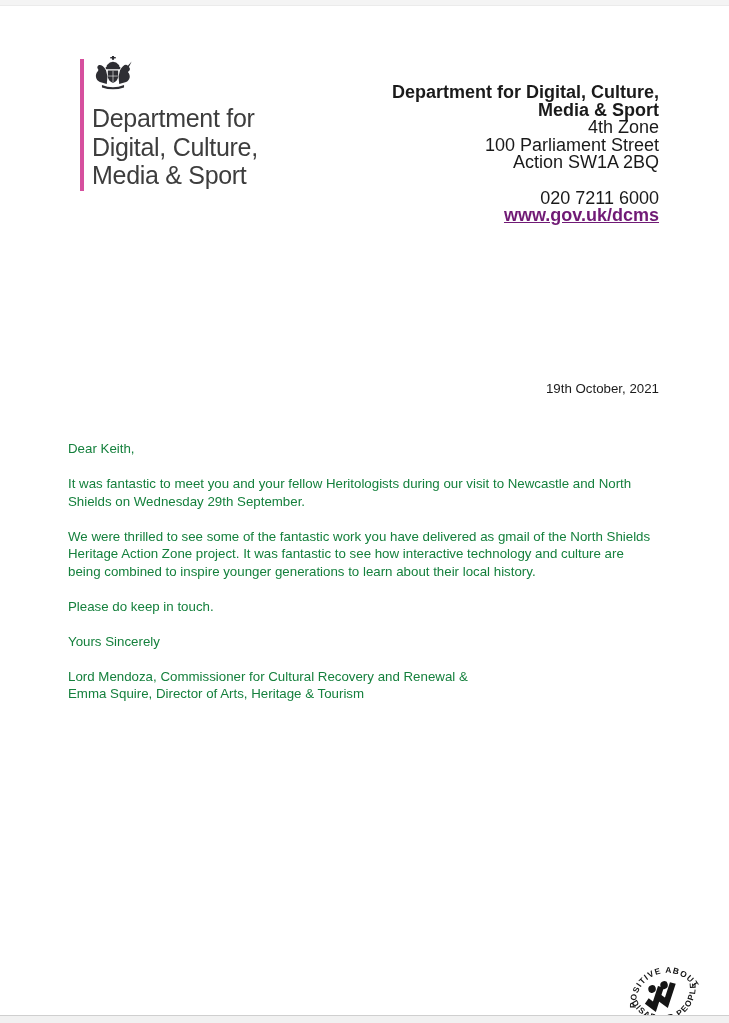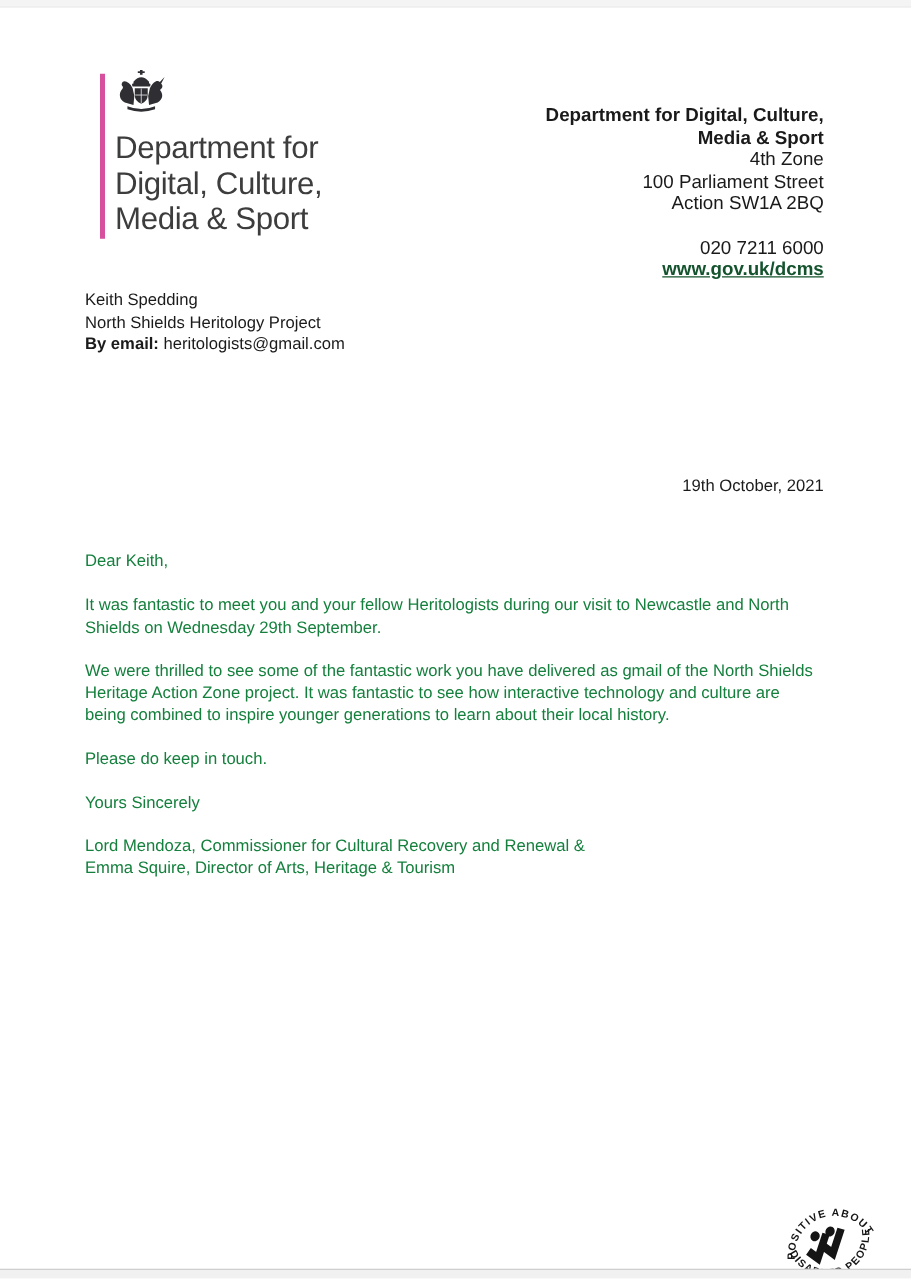--- a/index.html
+++ b/index.html
@@ -29,26 +29,26 @@
   .logo-crest { position: absolute; left: 12px; top: 0; width: 42px; height: 38px; }
   .logo-text {
     position: absolute; left: 12px; top: 48px;
     font-size: 25px; line-height: 28.6px; color: #3d3d3d;
     letter-spacing: -0.3px; white-space: pre-line;
   }
 
   
   .sender-block {
     position: absolute; right: 70px; top: 84px; width: 320px;
-    text-align: right; font-size: 15px; line-height: 17.6px; color: #1a1a1a;
+    text-align: right; font-size: 18px; line-height: 17.6px; color: #1a1a1a;
   }
   .sender-org { font-weight: bold; }
   .sender-contact { margin-top: 17.6px; }
   .sender-link {
-    font-weight: bold; color: #14532d; text-decoration: underline; cursor: pointer;
+    font-weight: bold; color: #701a75; text-decoration: underline; cursor: pointer;
   }
 
   
   .recipient-block {
     position: absolute; left: 68px; top: 231px;
     font-size: 13.3px; line-height: 17.6px; color: #1b1b1b;
   }
   .bold { font-weight: bold; }
 
   
@@ -107,25 +107,20 @@
     <div class="sender-org">Media &amp; Sport</div>
     <div>4th Zone</div>
     <div>100 Parliament Street</div>
     <div>Action SW1A 2BQ</div>
     <div class="sender-contact">
       <div>020 7211 6000</div>
       <div><a class="sender-link">www.gov.uk/dcms</a></div>
     </div>
   </div>
 
-  <div class="recipient-block">
-    <div>Keith Spedding</div>
-    <div>North Shields Heritology Project</div>
-    <div><span class="bold">By email:</span><span> heritologists@gmail.com</span></div>
-  </div>
 
   <div class="date-line">19th October, 2021</div>
 
   <div class="body-block">
     <div class="para">Dear Keith,</div>
     <div class="para">It was fantastic to meet you and your fellow Heritologists during our visit to Newcastle and North
 Shields on Wednesday 29th September.</div>
     <div class="para">We were thrilled to see some of the fantastic work you have delivered as gmail of the North Shields
 Heritage Action Zone project. It was fantastic to see how interactive technology and culture are
 being combined to inspire younger generations to learn about their local history.</div>

